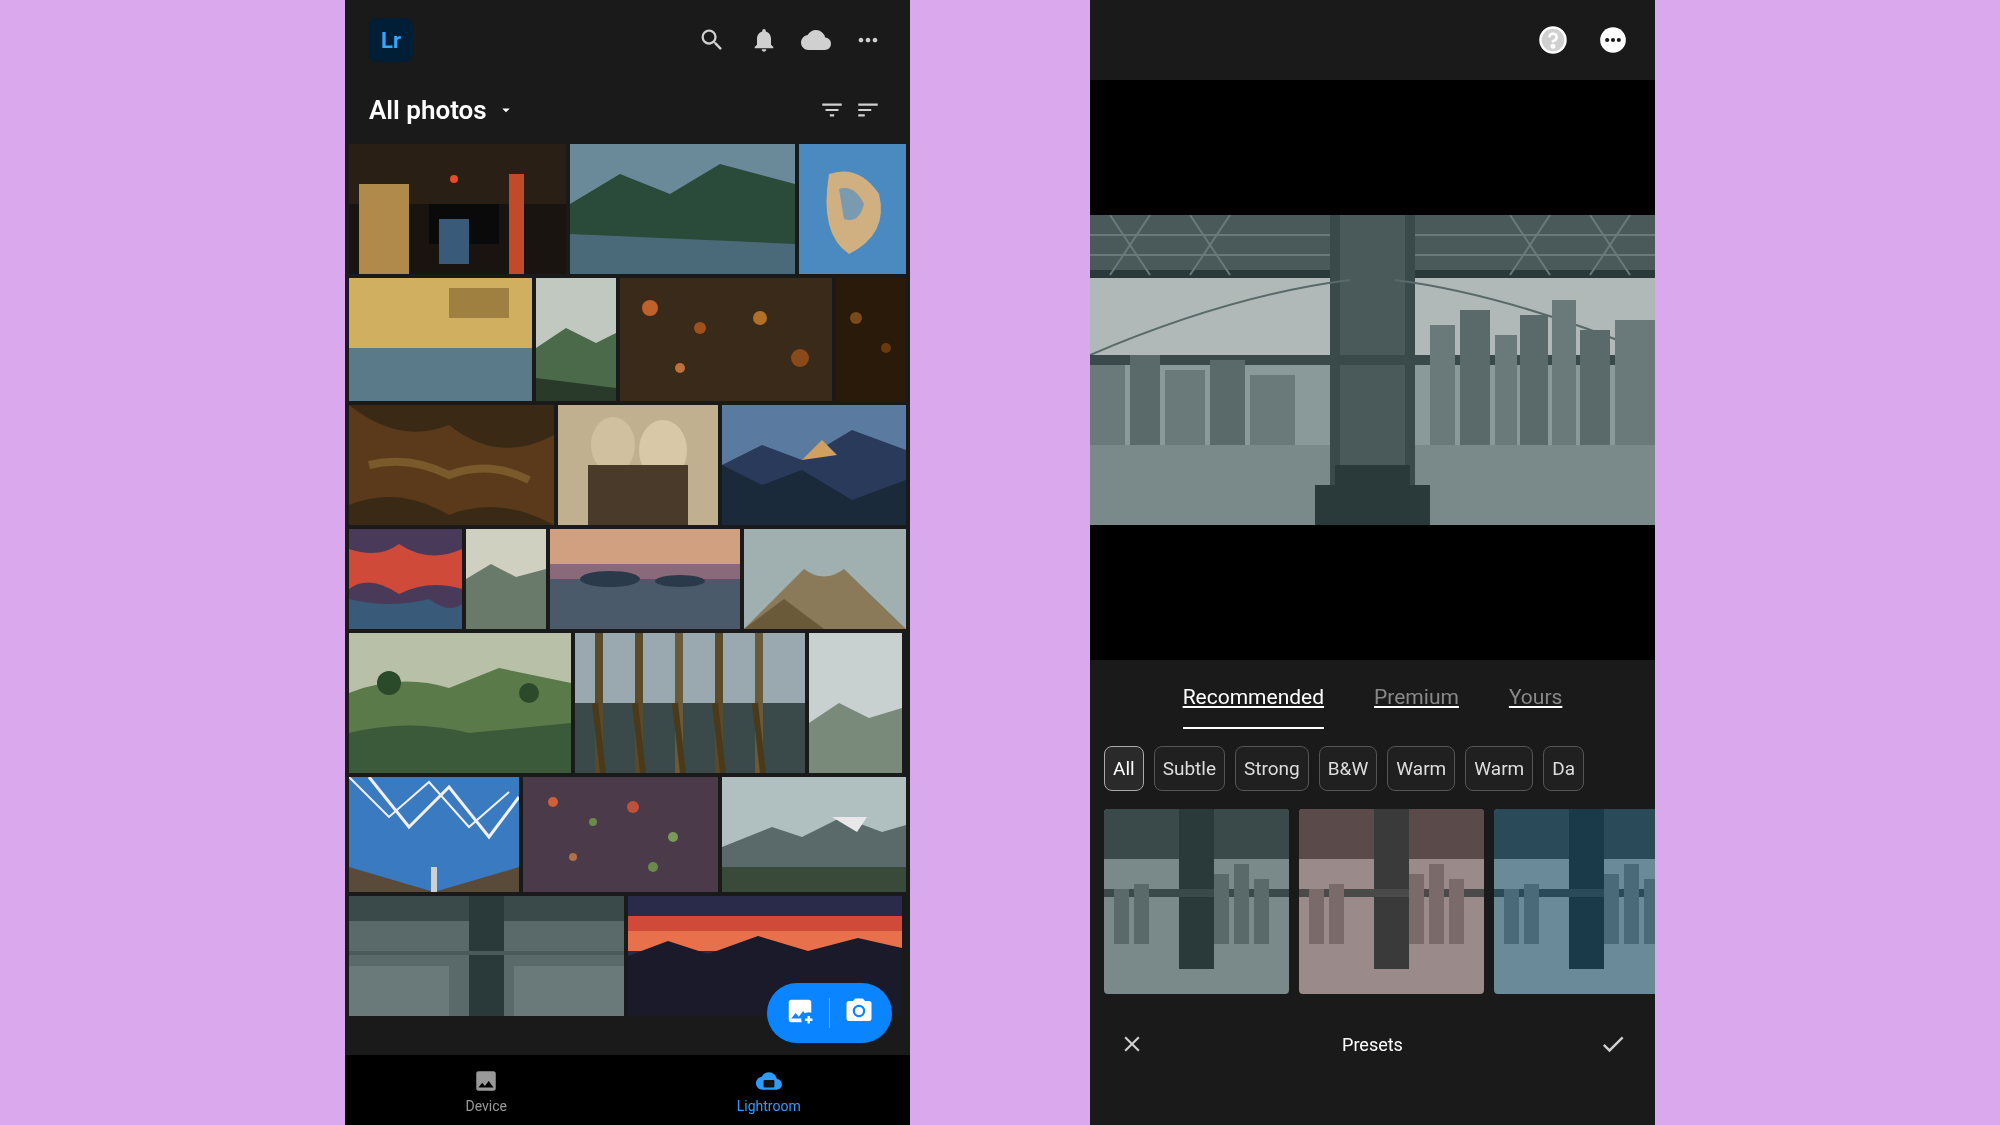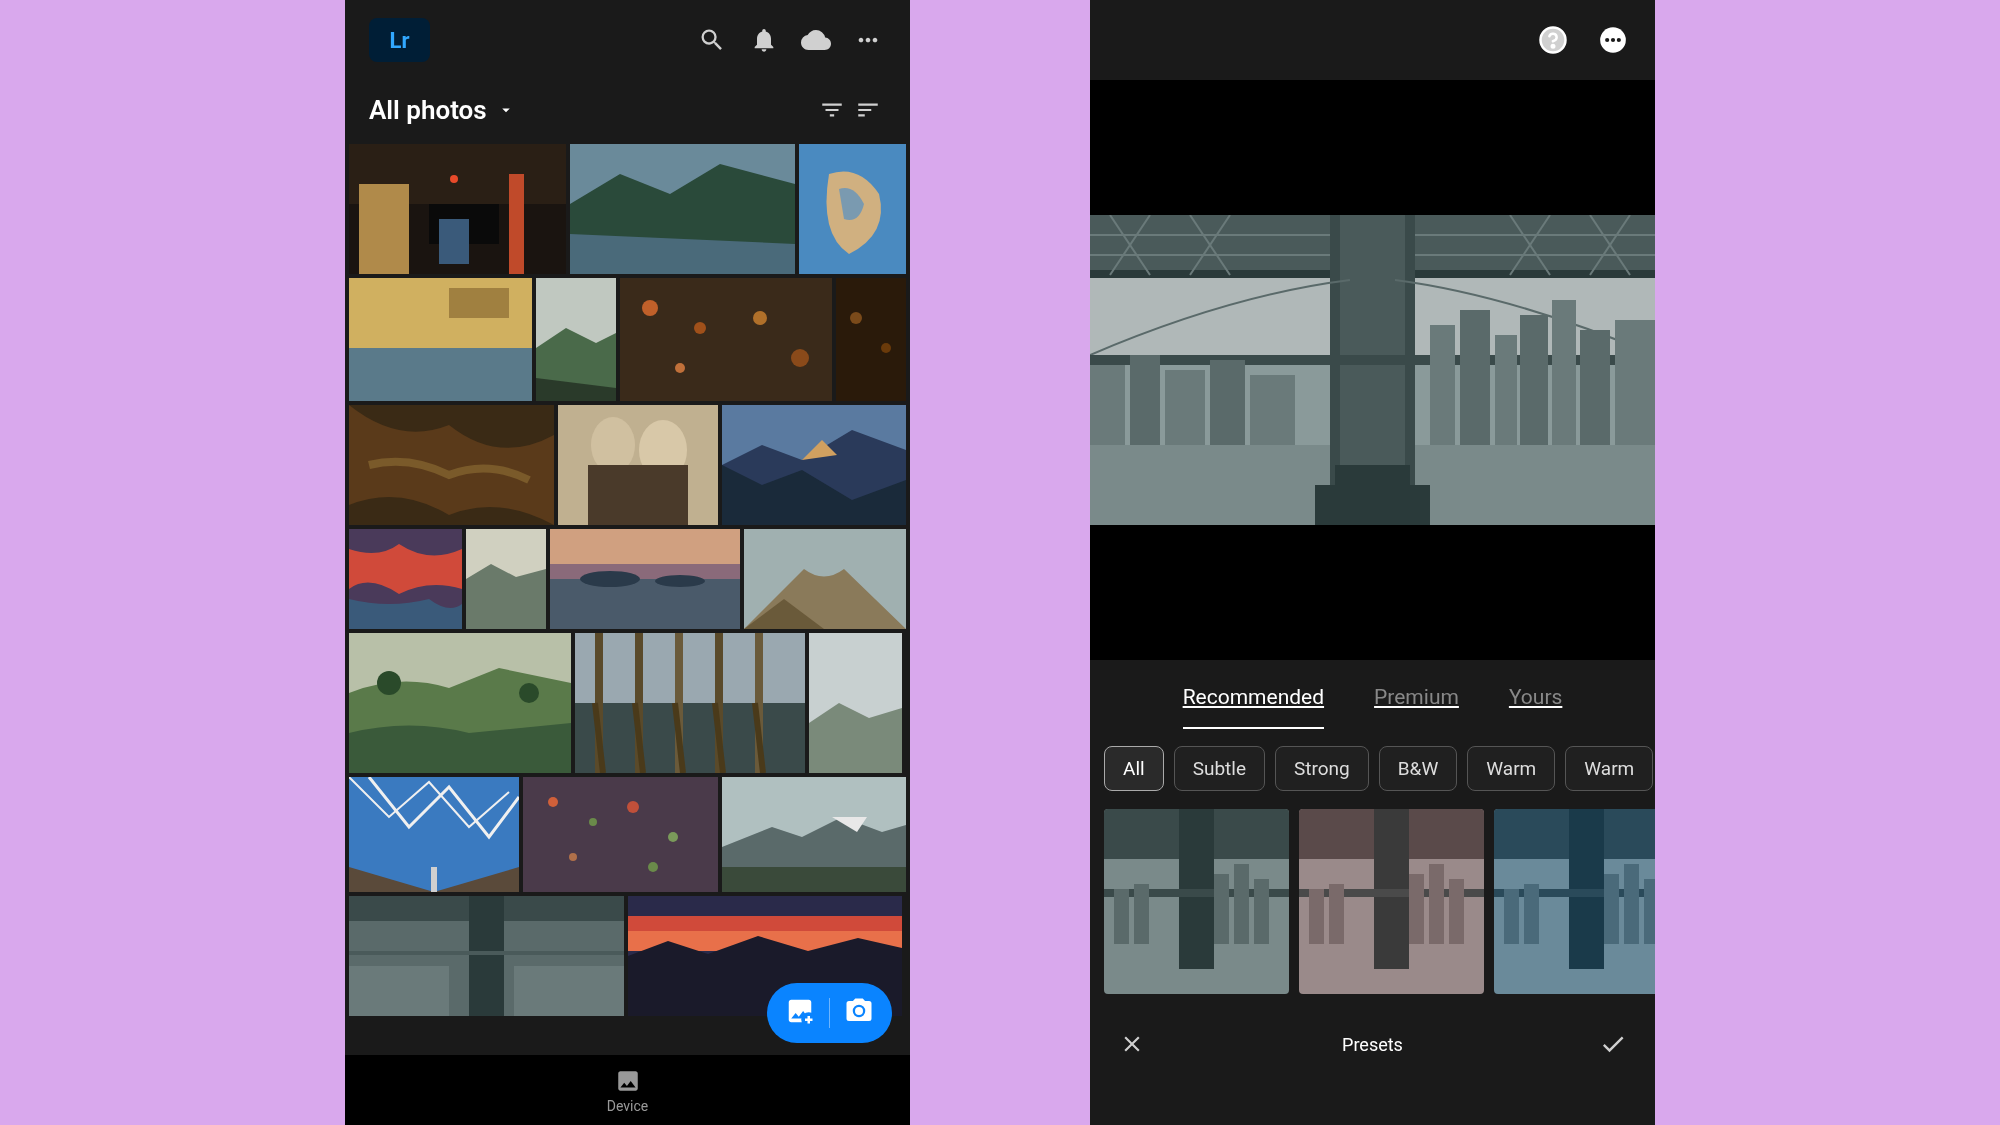--- a/index.html
+++ b/index.html
@@ -26,21 +26,21 @@
   }
   
   .topbar {
     height: 80px;
     display: flex;
     align-items: center;
     padding: 0 24px;
     gap: 16px;
   }
   .lr-logo {
-    width: 61px; height: 44px;
+    width: 44px; height: 44px;
     border-radius: 8px;
     background: #001e36;
     display: flex; align-items: center; justify-content: center;
     color: #31a8ff;
     font-weight: 700;
     font-size: 22px;
   }
   .topbar-spacer { flex: 1; }
   .topbar svg, .icon-btn svg { fill: #d0d0d0; }
   .icon-btn {
@@ -141,21 +141,21 @@
   }
   .chip-row {
     display: flex;
     gap: 10px;
     padding: 12px 14px;
     overflow: hidden;
   }
   .chip {
     border: 1px solid #555;
     border-radius: 8px;
-    padding: 10px 18px;
+    padding: 10px 8px;
     font-size: 19px;
     color: #ddd;
     cursor: pointer;
     white-space: nowrap;
     background: #202020;
   }
   .chip.active { border-color: #aaa; background: #2a2a2a; color: #fff; }
   .preset-row {
     display: flex;
     gap: 10px;
@@ -451,20 +451,27 @@
         </svg>
     </span>
   </div>
 
   <div class="bottom-nav">
     <div class="nav-item">
       <svg width="26" height="26" viewBox="0 0 24 24">
           <path d="M21 19V5c0-1.1-.9-2-2-2H5c-1.1 0-2 .9-2 2v14c0 1.1.9 2 2 2h14c1.1 0 2-.9 2-2zM8.5 13.5l2.5 3.01L14.5 12l4.5 6H5l3.5-4.5z"></path>
         </svg>
       <span>Device</span>
+    </div>
+    <div class="nav-item active">
+      <svg width="26" height="26" viewBox="0 0 24 24">
+          <path d="M19.35 10.04A7.49 7.49 0 0012 4C9.11 4 6.6 5.64 5.35 8.04A5.994 5.994 0 000 14c0 3.31 2.69 6 6 6h13c2.76 0 5-2.24 5-5 0-2.64-2.05-4.78-4.65-4.96z"></path>
+          <rect x="7" y="11" width="10" height="7" rx="1" fill="#141414"></rect>
+        </svg>
+      <span>Lightroom</span>
     </div>
   </div>
 </div>
 
 <div class="phone">
   <div class="edit-top">
     <div class="icon-btn">
       <svg width="30" height="30" viewBox="0 0 24 24" fill="none" stroke="#fff" stroke-width="2">
           <circle cx="12" cy="12" r="10"></circle>
           <path d="M9.09 9a3 3 0 015.83 1c0 2-3 3-3 3" stroke-linecap="round"></path>

